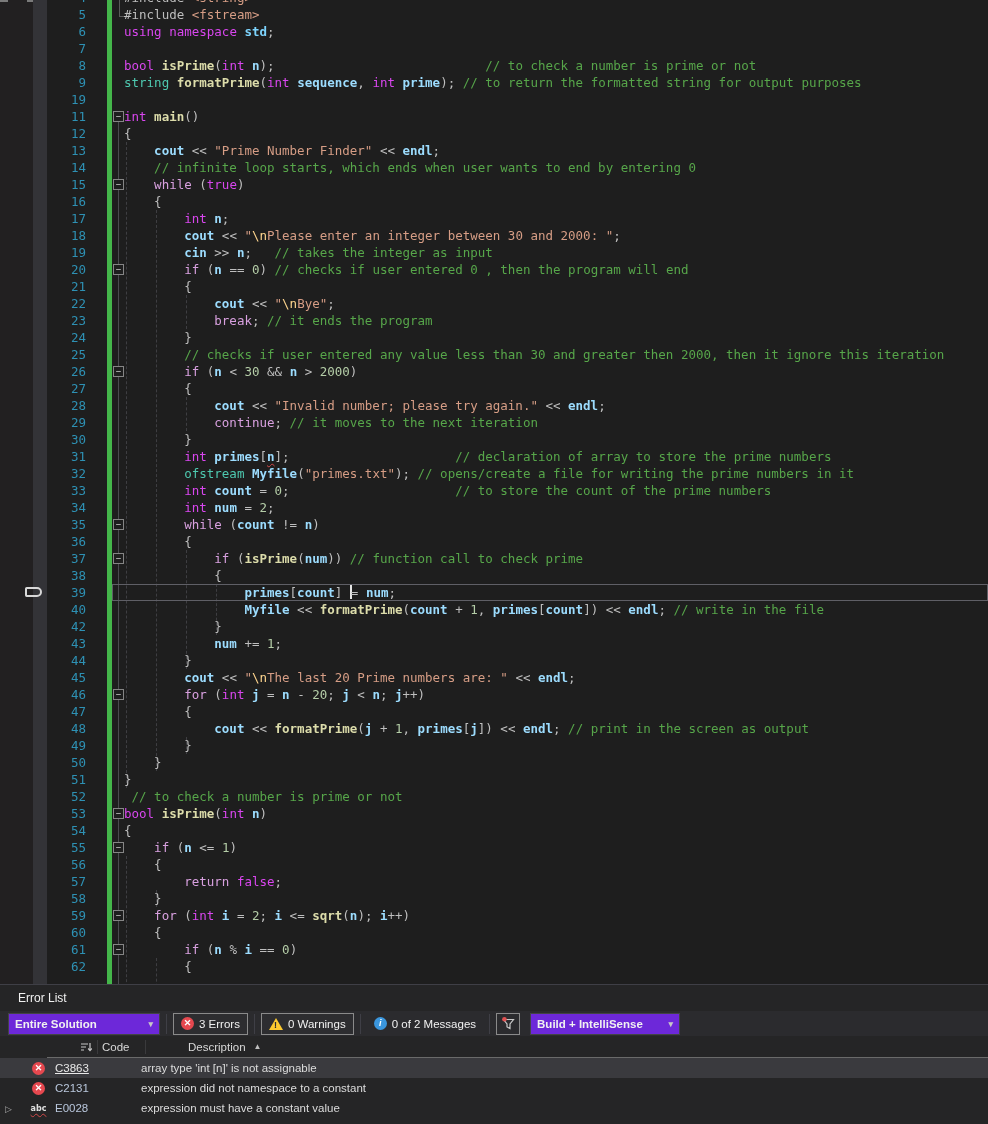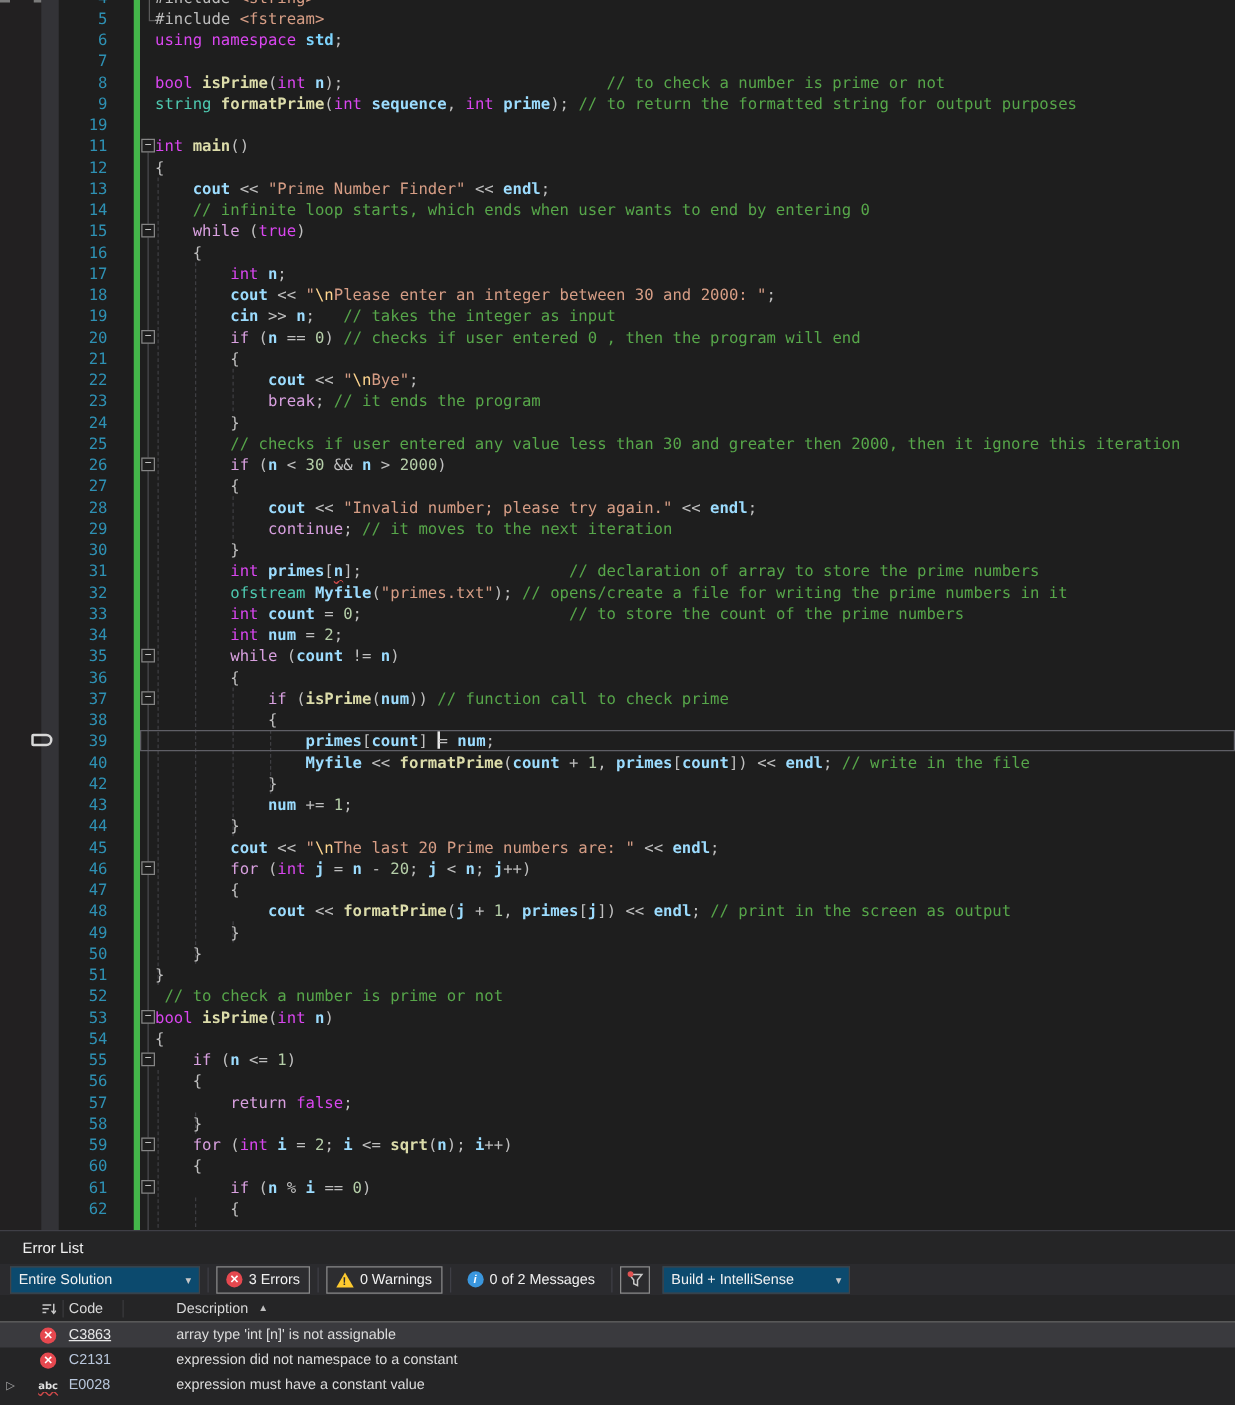--- a/index.html
+++ b/index.html
@@ -45,41 +45,41 @@
   .tk-varsq{ color:#9CDCFE; font-weight:bold; text-decoration:underline; text-decoration-style:wavy;
              text-decoration-color:#d14949; text-decoration-thickness:1px; text-underline-offset:2px; }
   .caret { display:inline-block; width:0; height:14px; border-left:2px solid #e6e6e6;
            vertical-align:-2px; margin-right:-1px; }
 
   
   #errorlist { position:absolute; top:984px; left:0; width:988px; height:140px;
                background:#252526; border-top:1px solid #3f3f46; color:#f1f1f1; }
   .el-title { height:26px; line-height:26px; padding-left:18px; font-size:12px; color:#f1f1f1; }
   .el-toolbar { height:25px; display:flex; align-items:center; padding-left:8px; gap:6px; background:#2b2b2e; }
-  .combo { height:22px; background:#0c4a6e; border:1px solid #434346; display:flex; align-items:center;
-           padding:0 6px; font-size:11.5px; color:#f1f1f1; }
+  .combo { height:22px; background:#6d28d9; border:1px solid #434346; display:flex; align-items:center;
+           padding:0 6px; font-size:11.5px; color:#f1f1f1;font-weight:bold; }
   .combo .chev { margin-left:auto; color:#c8c8c8; font-size:9px; padding-left:10px; }
   .combo1 { width:152px; }
   .combo2 { width:150px; }
   .tb-sep { width:1px; height:20px; background:#3f3f46; }
   .tb-btn { height:22px; display:flex; align-items:center; gap:5px; padding:0 7px; font-size:11.5px; color:#f1f1f1; }
   .tb-btn.boxed { border:1px solid #8a8a8a; background:#2d2d30; }
   .ic-err { display:inline-block; width:13px; height:13px; border-radius:50%; background:#e6484f;
             color:#fff; font-size:9px; line-height:13px; font-weight:bold; text-align:center; flex:0 0 auto; }
   .ic-warn { position:relative; width:0; height:0; border-left:7px solid transparent;
              border-right:7px solid transparent; border-bottom:12px solid #fdca2f; flex:0 0 auto; }
   .ic-warn:after { content:"!"; position:absolute; left:-2px; top:2px; color:#2d2d30;
                    font-size:9px; font-weight:bold; }
   .ic-info { display:inline-block; width:13px; height:13px; border-radius:50%; background:#3a96dd;
              color:#fff; font-size:9px; line-height:13px; font-weight:bold; font-style:italic;
              text-align:center; flex:0 0 auto; }
   .filter-btn { width:24px; height:22px; border:1px solid #8a8a8a; display:flex;
                 align-items:center; justify-content:center; }
   .el-header { height:22px; display:flex; align-items:center; font-size:11.5px; color:#d8d8d8;
-               border-bottom:1px solid #6a6a6a; position:relative; }
+               border-bottom:1px solid #6a6a6a; position:relative;margin-left:47px; }
   .hd-sep { position:absolute; top:4px; width:1px; height:14px; background:#3a3a3c; }
   .col-expand { width:22px; flex:0 0 auto; }
   .col-icon { width:33px; flex:0 0 auto; display:flex; justify-content:center; }
   .col-code { width:50px; flex:0 0 auto; }
   .col-desc { flex:1 1 auto; display:flex; align-items:center; gap:8px;padding-left:36px; }
   .sort-arrow { font-size:8px; color:#bfbfbf; }
   .el-rows { font-size:11.5px; }
   .el-row { height:20px; display:flex; align-items:center; color:#dcdcdc; }
   .el-row.selected { background:#3a3a3e; }
   .el-row .code-link { color:#b9c7dc; }

